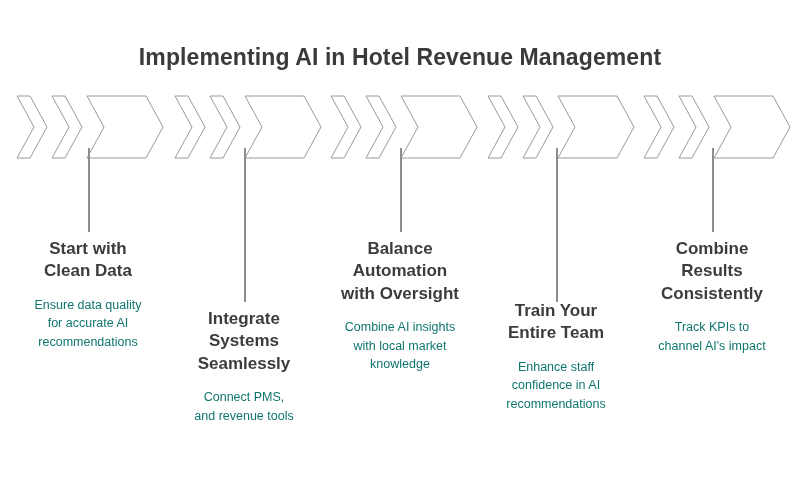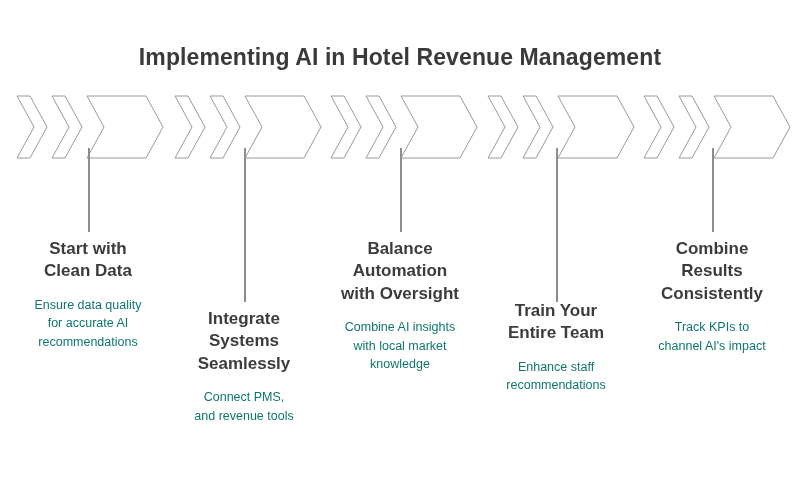--- a/index.html
+++ b/index.html
@@ -159,20 +159,21 @@
     </div>
   </div>
 
   <div class="step-text" style="left:476px; top:300px; width:160px;">
     <div class="step-heading">
       <div>Train Your</div>
       <div>Entire Team</div>
     </div>
     <div class="step-desc">
       <div>Enhance staff</div>
+      <div>confidence in AI</div>
       <div>recommendations</div>
     </div>
   </div>
 
   <div class="step-text" style="left:632px; top:238px; width:160px;">
     <div class="step-heading">
       <div>Combine</div>
       <div>Results</div>
       <div>Consistently</div>
     </div>

